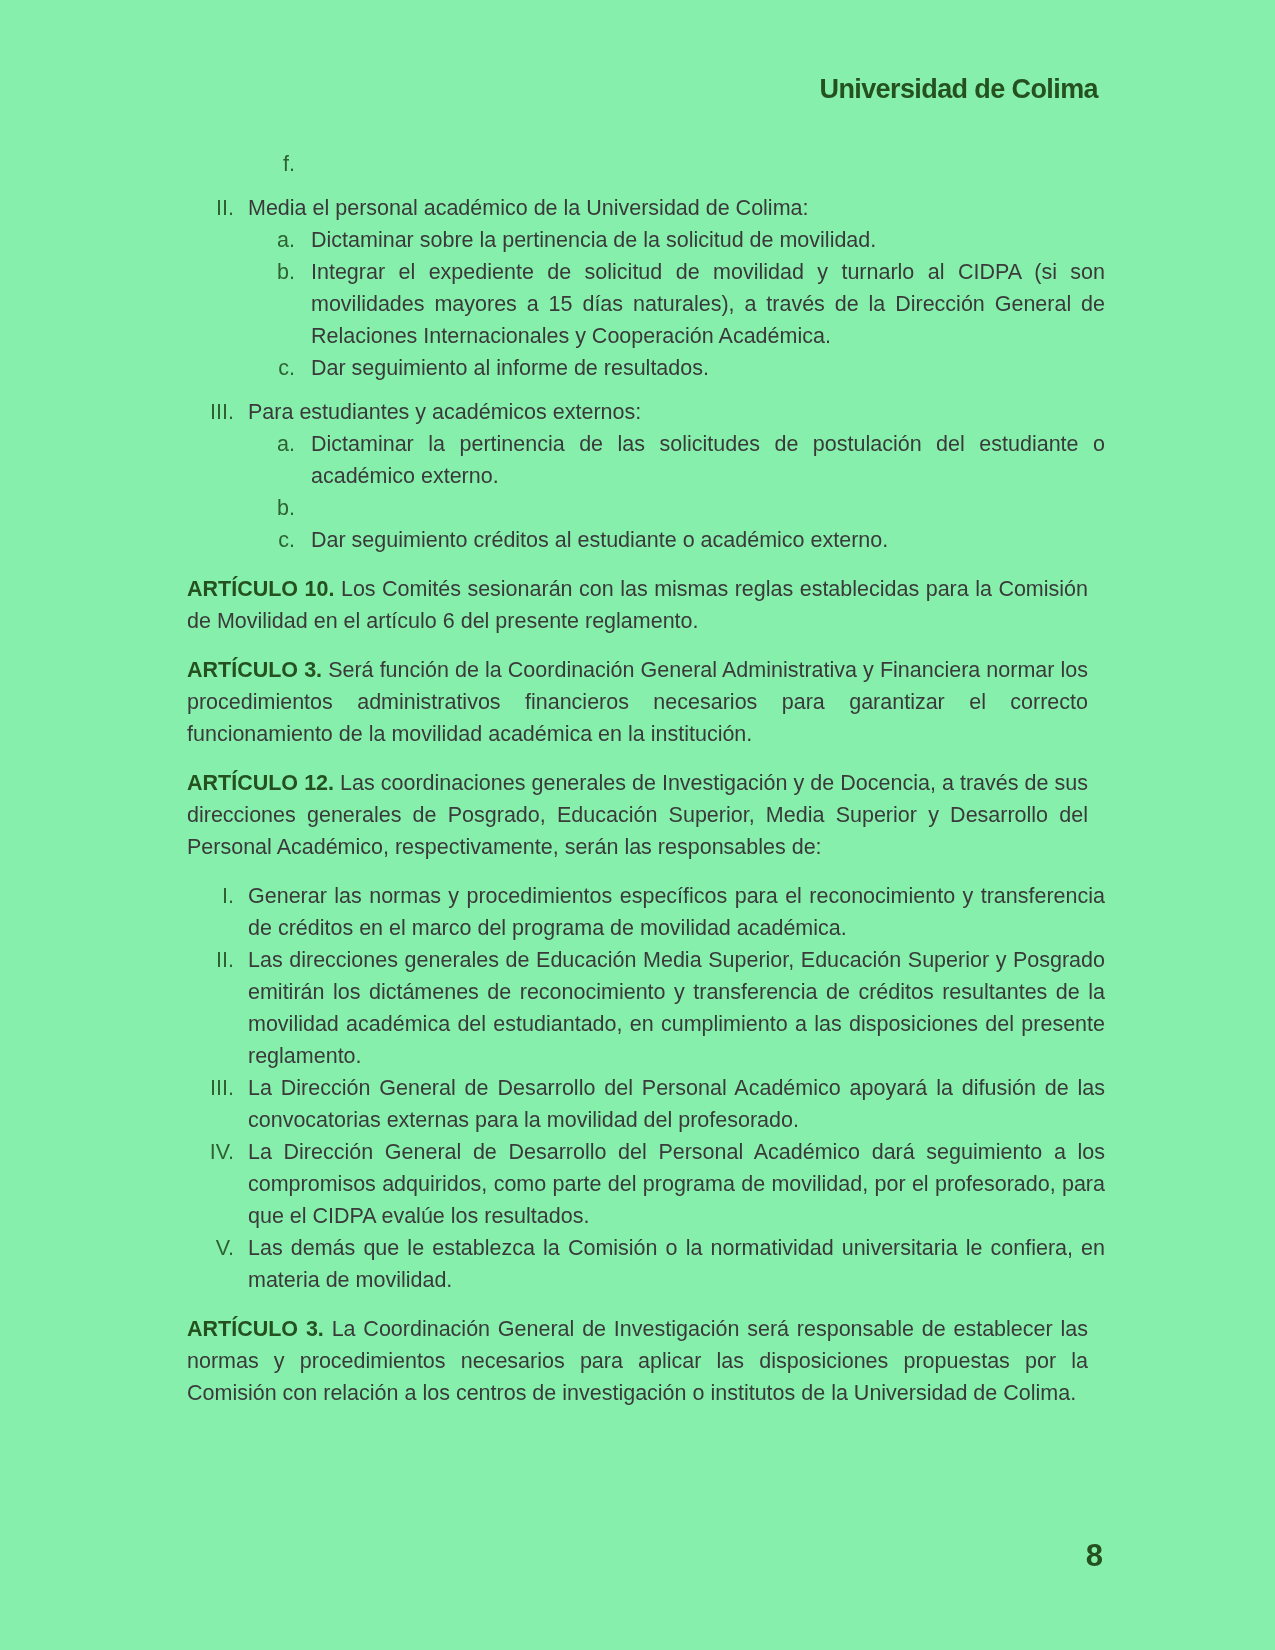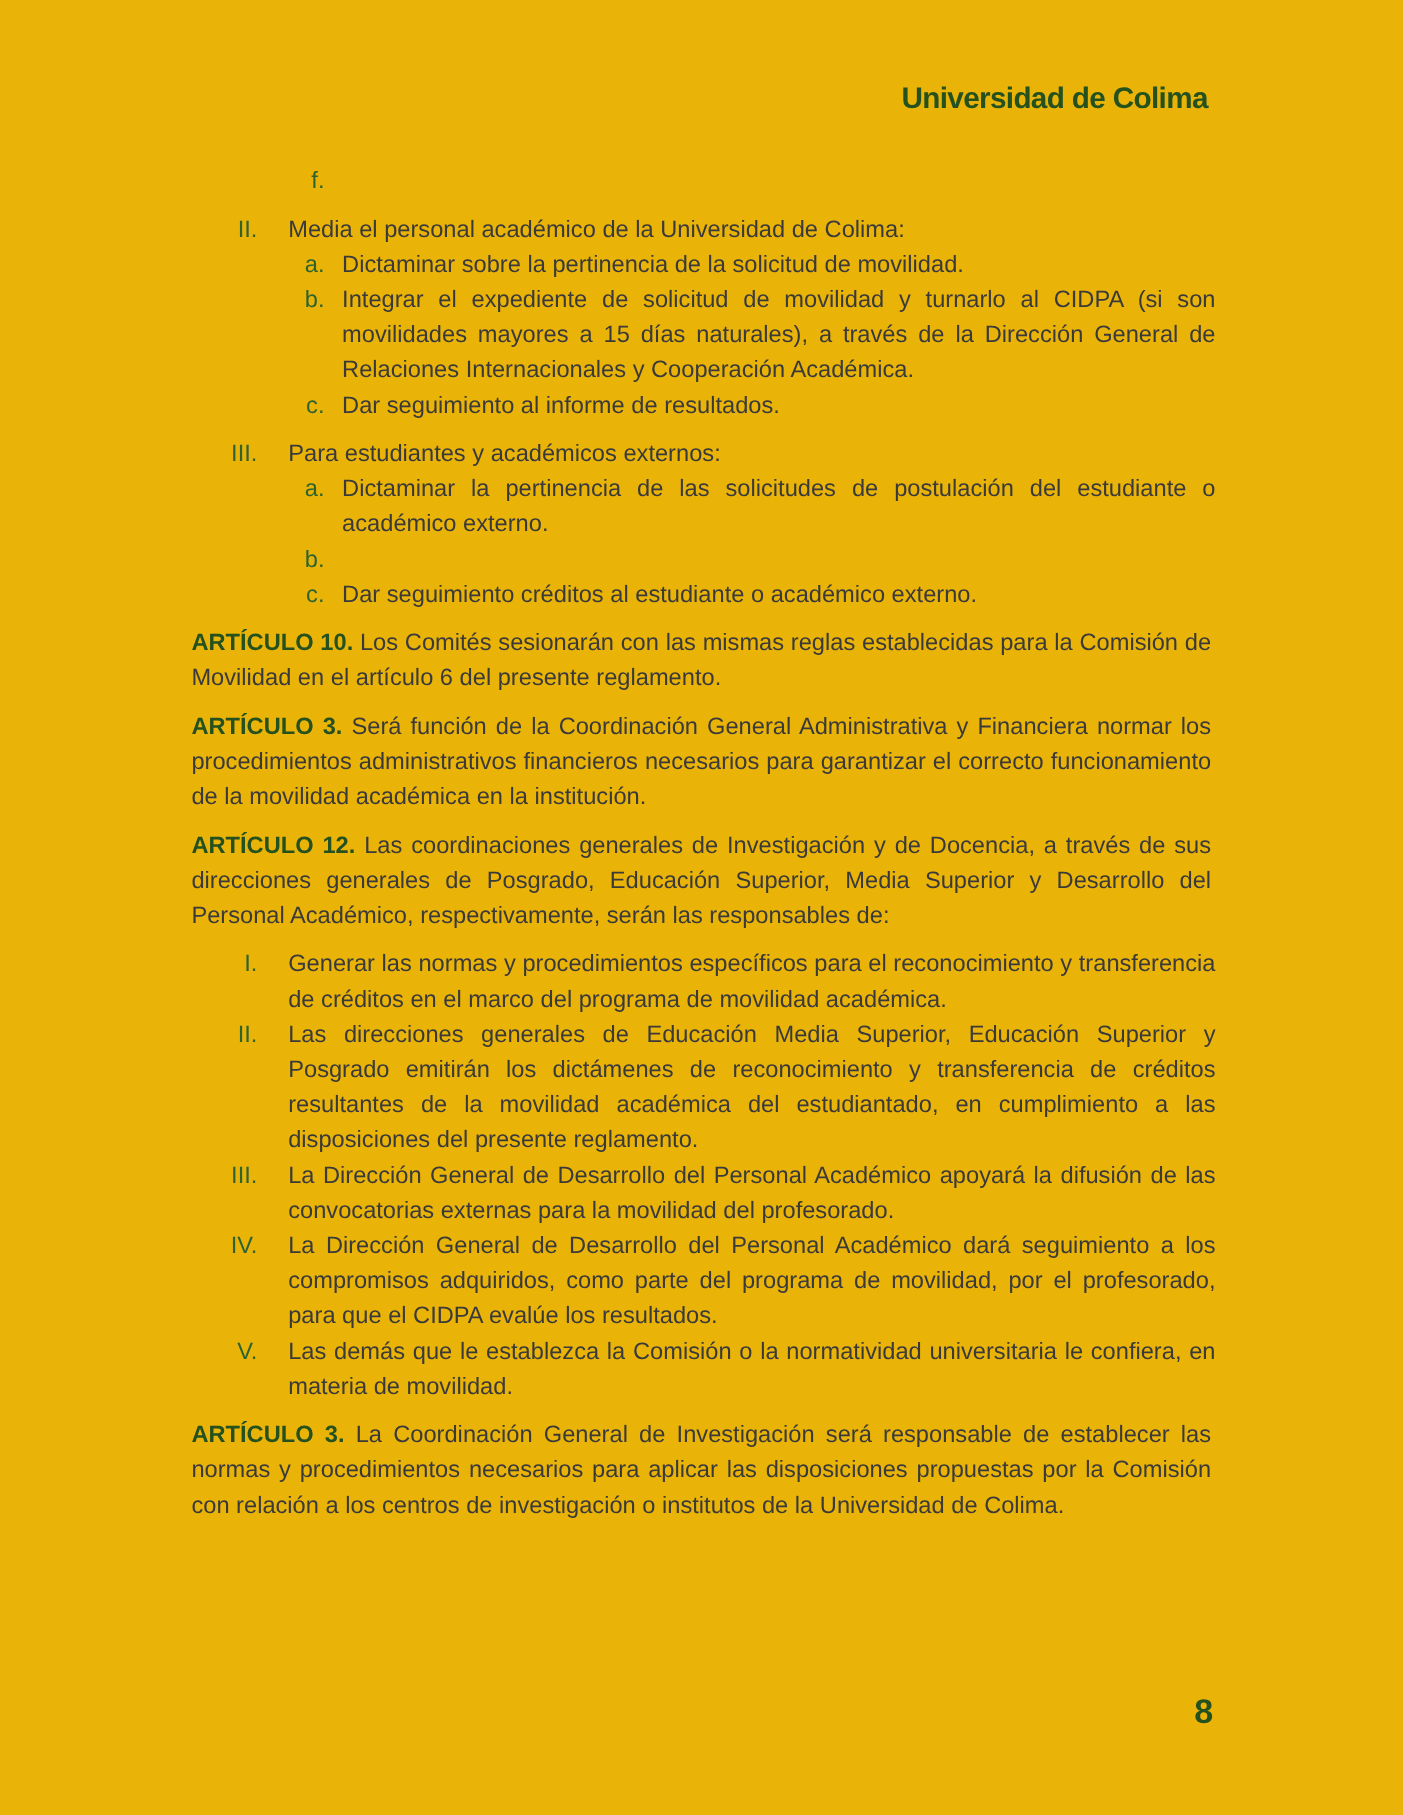--- a/index.html
+++ b/index.html
@@ -8,39 +8,39 @@
     --body-color:#3a3a3a;
   }
   html,body{margin:0;padding:0;}
   body{
     width:1275px;height:1650px;
     background:#ffffff;
     font-family:"Liberation Sans","DejaVu Sans",sans-serif;
   }
   .page{
     position:absolute;left:0;top:0;width:1275px;height:1650px;
-    background:#eab308;overflow:hidden;
+    background:#86efac;overflow:hidden;
   }
   .header-title{
     position:absolute;top:74px;right:177px;
     font-size:27px;font-weight:bold;letter-spacing:-0.6px;
     color:var(--green-dark);
   }
   .content{
     position:absolute;left:170px;top:148px;width:935px;
     color:var(--body-color);
     font-size:21.5px;line-height:32px;
   }
   .block{margin-bottom:12px;}
   .letter-item{display:flex;padding-left:95px;}
   .letter-item .marker{flex:0 0 30px;text-align:right;margin-right:16px;color:var(--green);}
   .roman-item{display:flex;}
-  .roman-item .marker{flex:0 0 64px;text-align:right;margin-right:28px;color:var(--green);}
+  .roman-item .marker{flex:0 0 64px;text-align:right;margin-right:14px;color:var(--green);}
   .item-text{flex:1 1 auto;text-align:justify;}
-  .article{margin:4px;text-align:justify;}
+  .article{margin:17px;text-align:justify;}
   .art-label{font-weight:bold;color:var(--green-dark);}
   .page-number{
     position:absolute;top:1538px;right:172px;
     font-size:31px;font-weight:bold;color:var(--green-dark);
   }
 </style>
 </head>
 <body>
 
 <div class="page">

